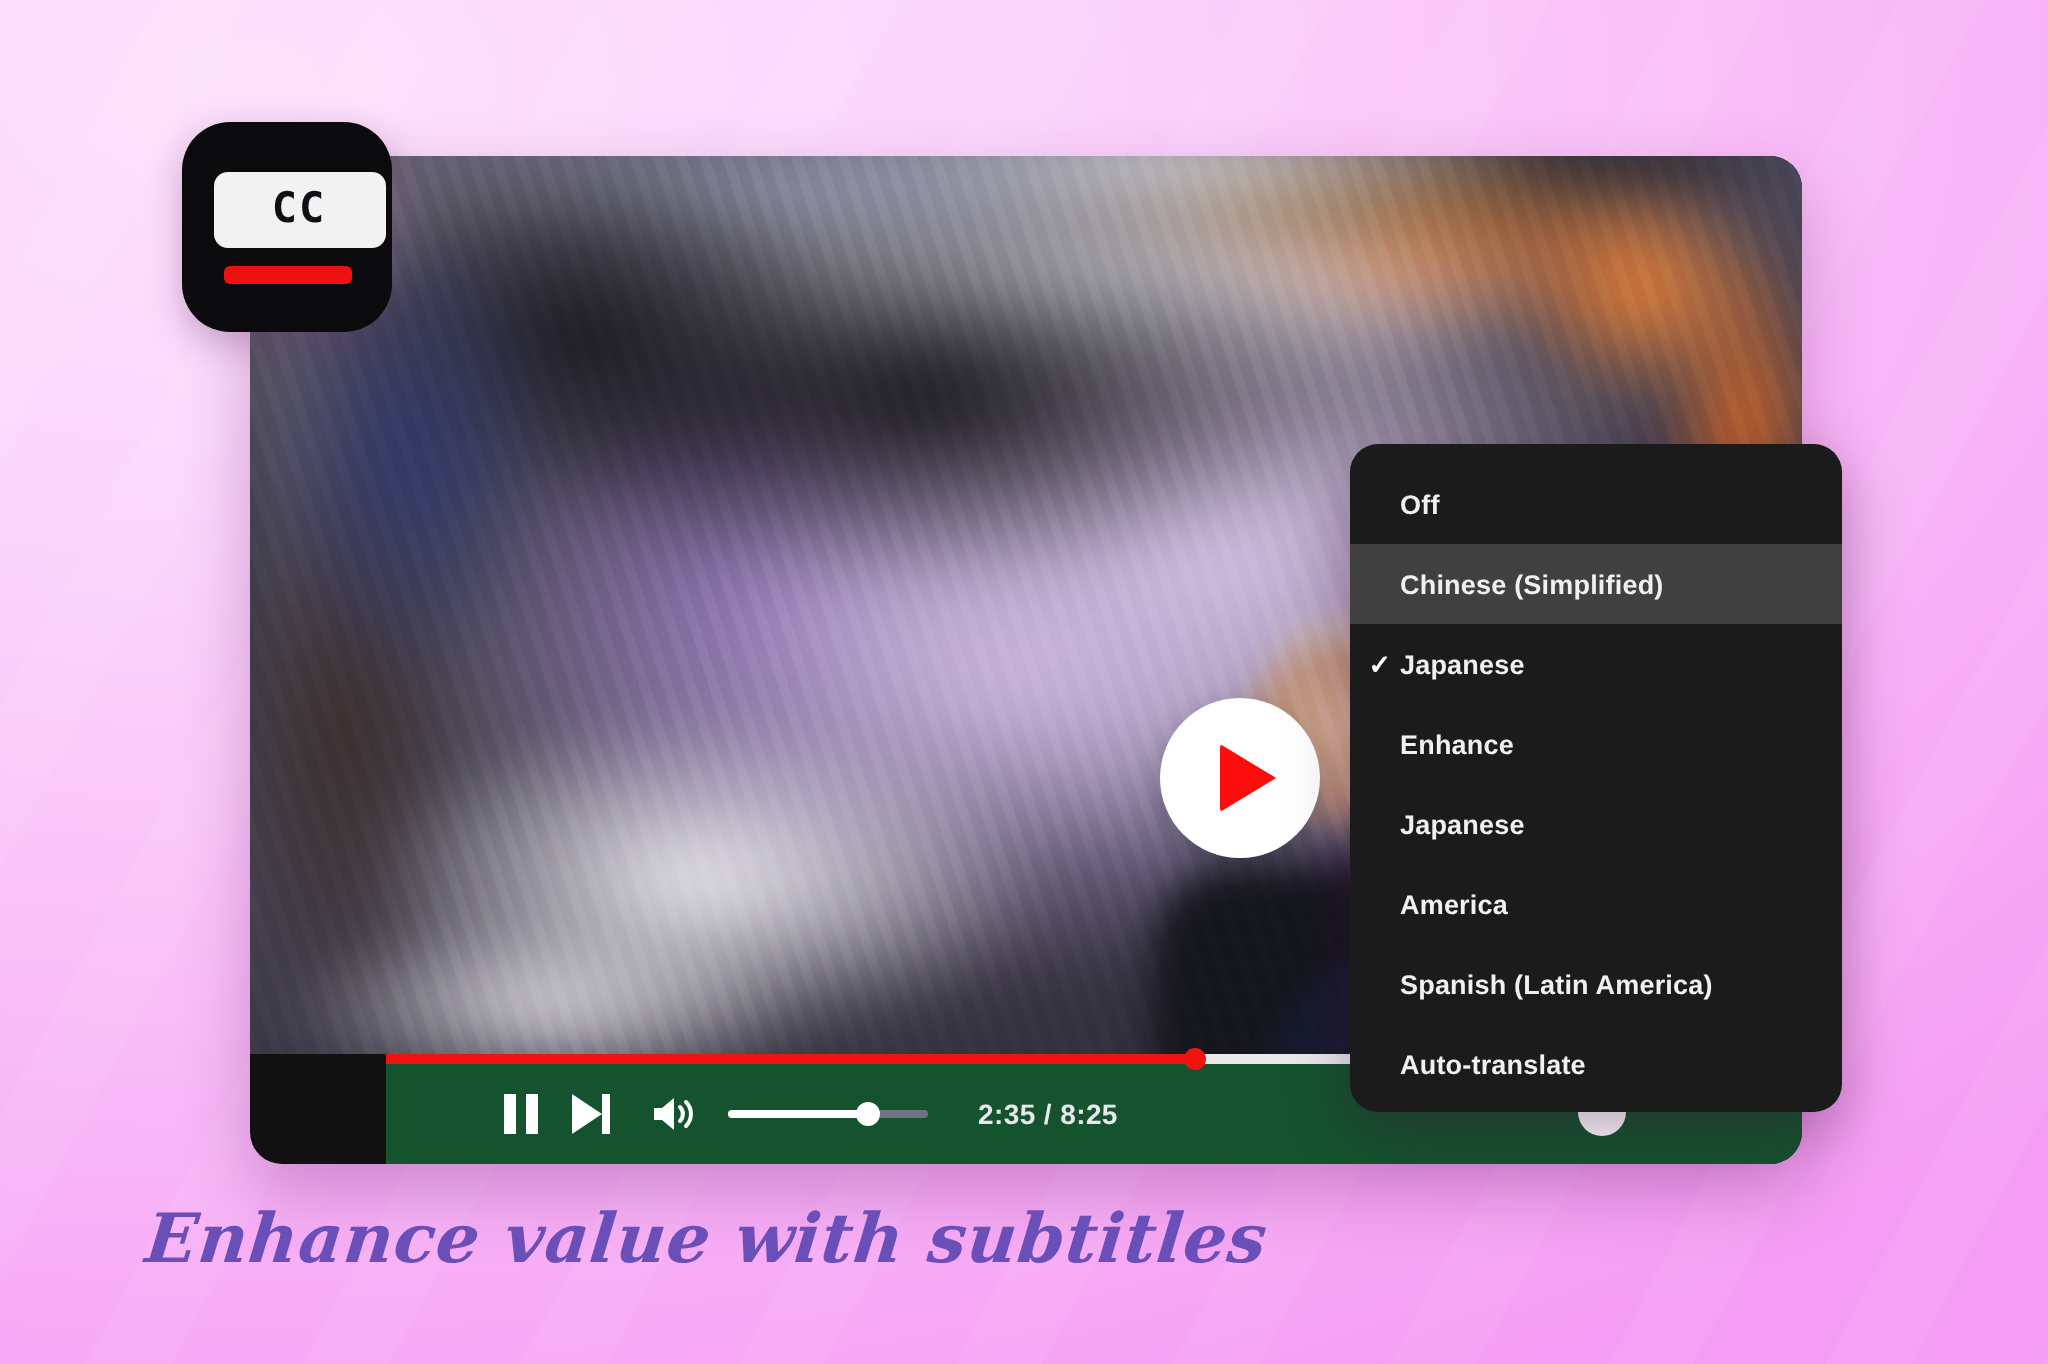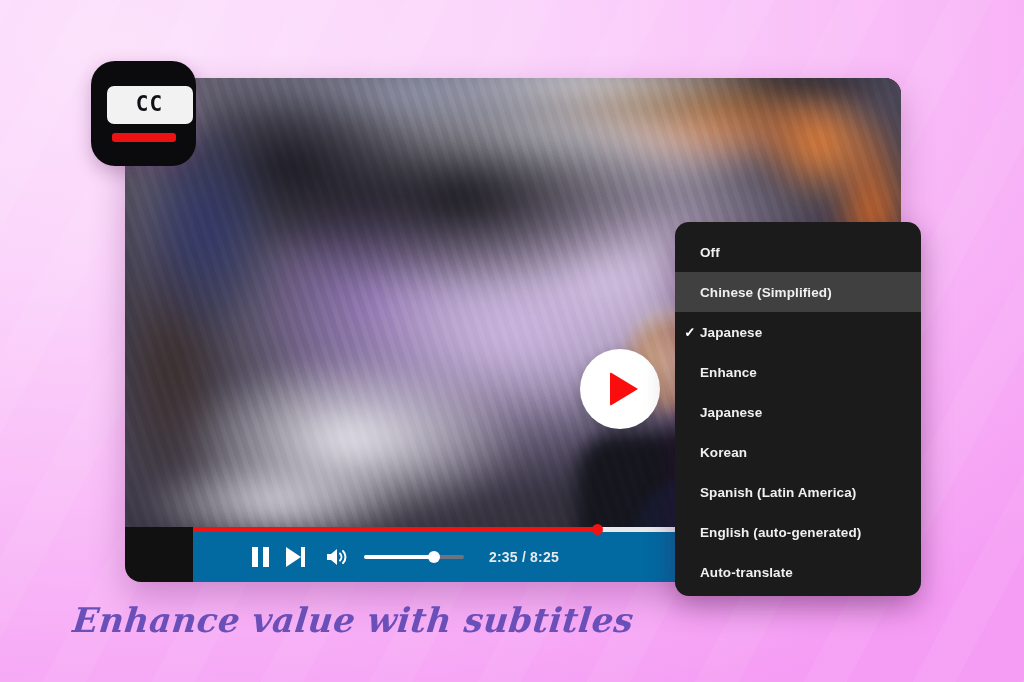--- a/index.html
+++ b/index.html
@@ -257,21 +257,21 @@
     border-bottom: 17px solid transparent;
     border-left: 28px solid #fb0d0d;
     border-radius: 2px;
   }
 
   
   #controls {
     position: absolute;
     left: 68px; top: 449px;
     width: 708px; height: 55px;
-    background: #0369a1;
+    background: #14532d;
   }
   #progress-track {
     position: absolute;
     left: 0; top: 0;
     width: 708px; height: 5px;
     background: #8f8f96;
   }
   #progress-buffered {
     position: absolute;
     left: 0; top: 0;
@@ -523,28 +523,25 @@
         <span class="check">✓</span>
         <span>Japanese</span>
       </div>
       <div class="menu-item">
         <span>Enhance</span>
       </div>
       <div class="menu-item">
         <span>Japanese</span>
       </div>
       <div class="menu-item">
-        <span>Korean</span>
+        <span>America</span>
       </div>
       <div class="menu-item">
         <span>Spanish (Latin America)</span>
       </div>
       <div class="menu-item">
-        <span>English (auto-generated)</span>
-      </div>
-      <div class="menu-item">
         <span>Auto-translate</span>
       </div>
     </div>
 
   <div id="caption" style="color: rgb(107, 79, 184);">Enhance value with subtitles</div>
 
 </div>
 
 </body></html>

